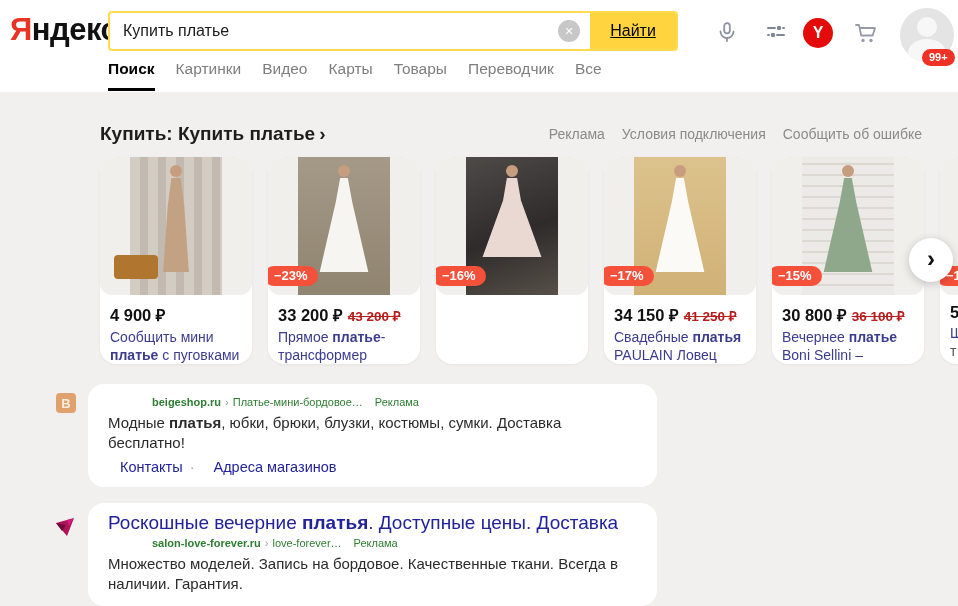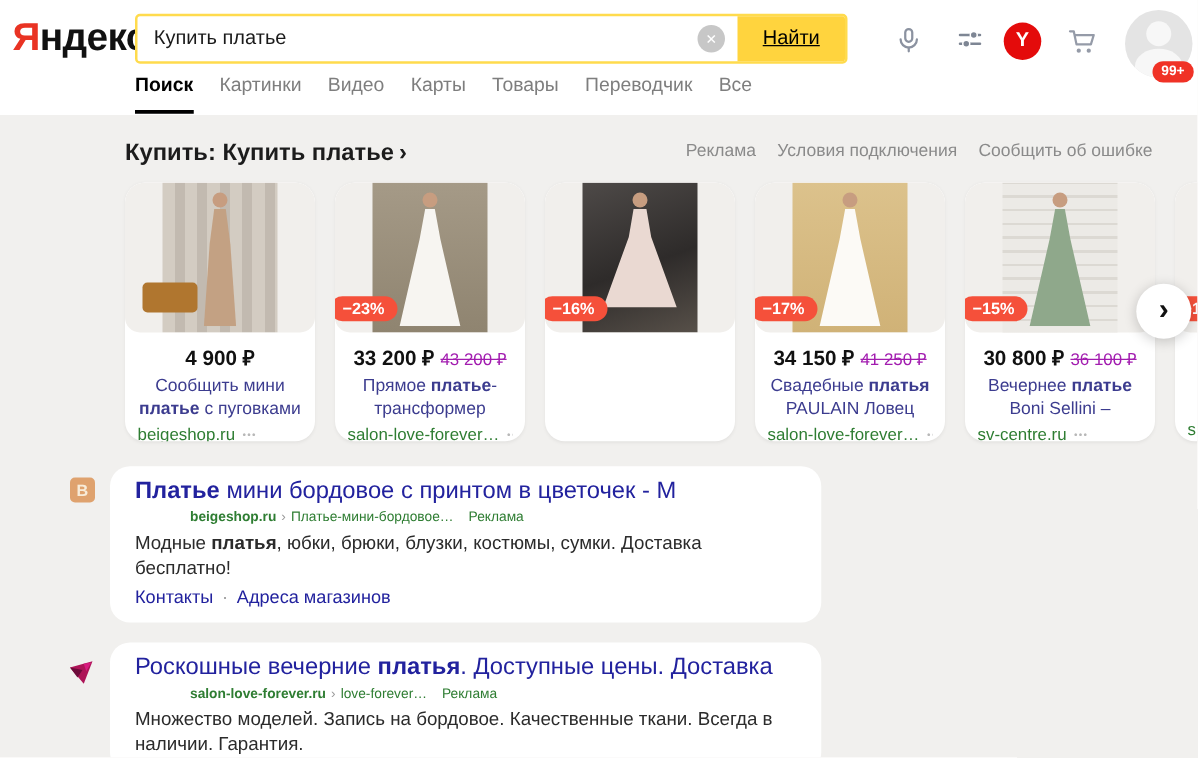--- a/index.html
+++ b/index.html
@@ -39,55 +39,55 @@
   .badge99 { position:absolute; left:922px; top:5px; background:#f03226; color:#fff;
     font-size:11px; font-weight:700; padding:2px 7px 3px; border-radius:10px; z-index:3;margin-top:44px; }
 
   .tabs { position:absolute; left:108px; top:60px; display:flex; gap:21px; font-size:15.5px; }
   .tab { color:#7e7e7e; padding-bottom:10px; cursor:pointer; border-bottom:3px solid transparent; }
   .tab.active { color:#000; font-weight:700; border-bottom:3px solid #000; }
 
   
   .content { width:958px; height:514px; background:#f1f0ee; overflow:hidden; }
 
-  .carousel-head { display:flex; align-items:flex-start; justify-content:space-between;
-    margin:20px 36px 0 100px; }
+  .carousel-head { display:flex; align-items:center; justify-content:space-between;
+    margin:31px 36px 0 100px; }
   .c-title { font-size:19px; font-weight:700; color:#1c1c1c; cursor:pointer; }
   .c-title .chev { font-weight:700; margin-left:4px; }
   .c-links { display:flex; gap:17px; font-size:14px; color:#8a8a8a; }
   .c-links span { cursor:pointer; }
 
   .cards { position:relative; display:flex; gap:16px; margin-top:12px; padding-left:100px;
     height:207px; }
   .card { width:152px; flex-shrink:0; background:#fff; border-radius:16px;
     box-shadow:0 1px 3px rgba(0,0,0,0.06); overflow:hidden; cursor:pointer; }
-  .pimg { position:relative; height:120px; border-radius:16px 16px 12px 12px;
+  .pimg { position:relative; height:138px; border-radius:16px 16px 12px 12px;
     display:flex; justify-content:center; overflow:hidden; background:#f1efec; }
   .photo { position:relative; width:92px; height:100%; }
   .head { position:absolute; left:50%; top:8px; transform:translateX(-50%);
     width:12px; height:12px; border-radius:50%; background:#c79d80; }
   .dress { position:absolute; left:50%; top:21px; transform:translateX(-50%);
     width:64px; height:94px; clip-path:polygon(44% 0,56% 0,63% 26%,88% 100%,12% 100%,37% 26%); }
   .p1 { background:repeating-linear-gradient(90deg,#d3ccc2 0 10px,#c2bab0 10px 18px); }
   .p1 .dress { background:#c3a183; width:46px; clip-path:polygon(40% 0,60% 0,68% 30%,78% 100%,22% 100%,32% 30%); }
   .p1::before { content:""; position:absolute; left:-16px; bottom:16px; width:44px; height:24px;
     background:#b0762f; border-radius:4px; }
   .p2 { background:linear-gradient(180deg,#a59a87,#8f8470); }
   .p2 .dress { background:#f7f5f1; }
   .p3 { background:linear-gradient(160deg,#4e4a48,#2e2b2a 55%,#575049); }
   .p3 .dress { background:#ead9d2; clip-path:polygon(42% 0,58% 0,64% 24%,96% 84%,4% 84%,36% 24%); }
   .p4 { background:linear-gradient(180deg,#dcc28c,#d0b277); }
   .p4 .dress { background:#fcfaf6; }
   .p5 { background:repeating-linear-gradient(0deg,#eceae6 0 9px,#dcd9d3 9px 11px); }
   .p5 .dress { background:#8fa88b; }
   .disc-badge { position:absolute; left:-4px; bottom:9px; background:#f5503a; color:#fff;
     font-weight:700; font-size:13px; padding:2px 10px 3px; border-radius:12px; }
-  .card-body { padding:8px 10px 10px;text-align:center; }
+  .card-body { padding:8px 10px 10px; }
   .price-row { font-size:16.5px; font-weight:700; color:#111; white-space:nowrap; overflow:hidden; }
-  .old-price { margin-left:5px; font-weight:400; font-size:13.5px; color:#a21caf;
+  .old-price { margin-left:5px; font-weight:700; font-size:13.5px; color:#b91c1c;
     text-decoration:line-through; }
   .ptitle { margin-top:3px; font-size:14px; line-height:1.28; color:#3c3c8f; height:36px; overflow:hidden; }
   .ptitle b { font-weight:700; }
   .pdomain { margin-top:4px; font-size:13.5px; color:#2e7d32; white-space:nowrap; overflow:hidden;
     display:flex; align-items:center; }
   .more-dots { color:#b8b8b8; margin-left:6px; font-size:8px; letter-spacing:1px; cursor:pointer; }
 
   .next-btn { position:absolute; left:809px; top:81px; width:44px; height:44px; border-radius:50%;
     background:#fff; box-shadow:0 2px 10px rgba(0,0,0,0.2); display:flex; align-items:center;
     justify-content:center; font-size:24px; color:#111; cursor:pointer; z-index:5;
@@ -106,21 +106,21 @@
   .r-title { font-size:19px; color:#22229e; line-height:1.2; cursor:pointer; }
   .r-title b { font-weight:700; }
   .r-url { margin-top:3px; font-size:11px; color:#2e7d32;margin-left:44px; }
   .r-url .host { font-weight:700; cursor:pointer; }
   .r-url .bsep { color:#9a9a9a; margin:0 4px; }
   .r-url .path { cursor:pointer; }
   .r-url .adlabel { margin-left:12px; }
   .r-desc { margin-top:5px; font-size:15px; color:#2b2b2b; line-height:1.32; }
   .r-desc b { font-weight:700; }
   .r-links { margin-top:6px; font-size:14.5px; color:#22229e; }
-  .r-links .slink { cursor:pointer; }
+  .r-links .slink { cursor:pointer;margin-left:12px; }
   .r-links .dotsep { color:#9a9a9a; margin:0 7px; }
 </style>
 </head>
 <body>
 
 <div class="header">
   <div class="logo"><span class="ya">Я</span><span>ндекс</span></div>
 
   <div class="searchbar">
     <input type="text" value="Купить платье" style="">
@@ -273,21 +273,20 @@
             <span>s</span>
           </div>
       </div>
     </div>
 
     <div class="next-btn">›</div>
   </div>
 
   <div class="result">
     <div class="favicon-b">B</div>
-    <div class="r-title"><b>Платье</b><span> мини бордовое с принтом в цветочек - М</span></div>
     <div class="r-url">
       <span class="host">beigeshop.ru</span><span class="bsep">›</span><span class="path">Платье-мини-бордовое…</span><span class="adlabel">Реклама</span>
     </div>
     <div class="r-desc"><span>Модные </span><b>платья</b><span>, юбки, брюки, блузки, костюмы, сумки. Доставка бесплатно!</span></div>
     <div class="r-links">
       <span class="slink">Контакты</span><span class="dotsep">·</span><span class="slink">Адреса магазинов</span>
     </div>
   </div>
 
   <div class="result">

